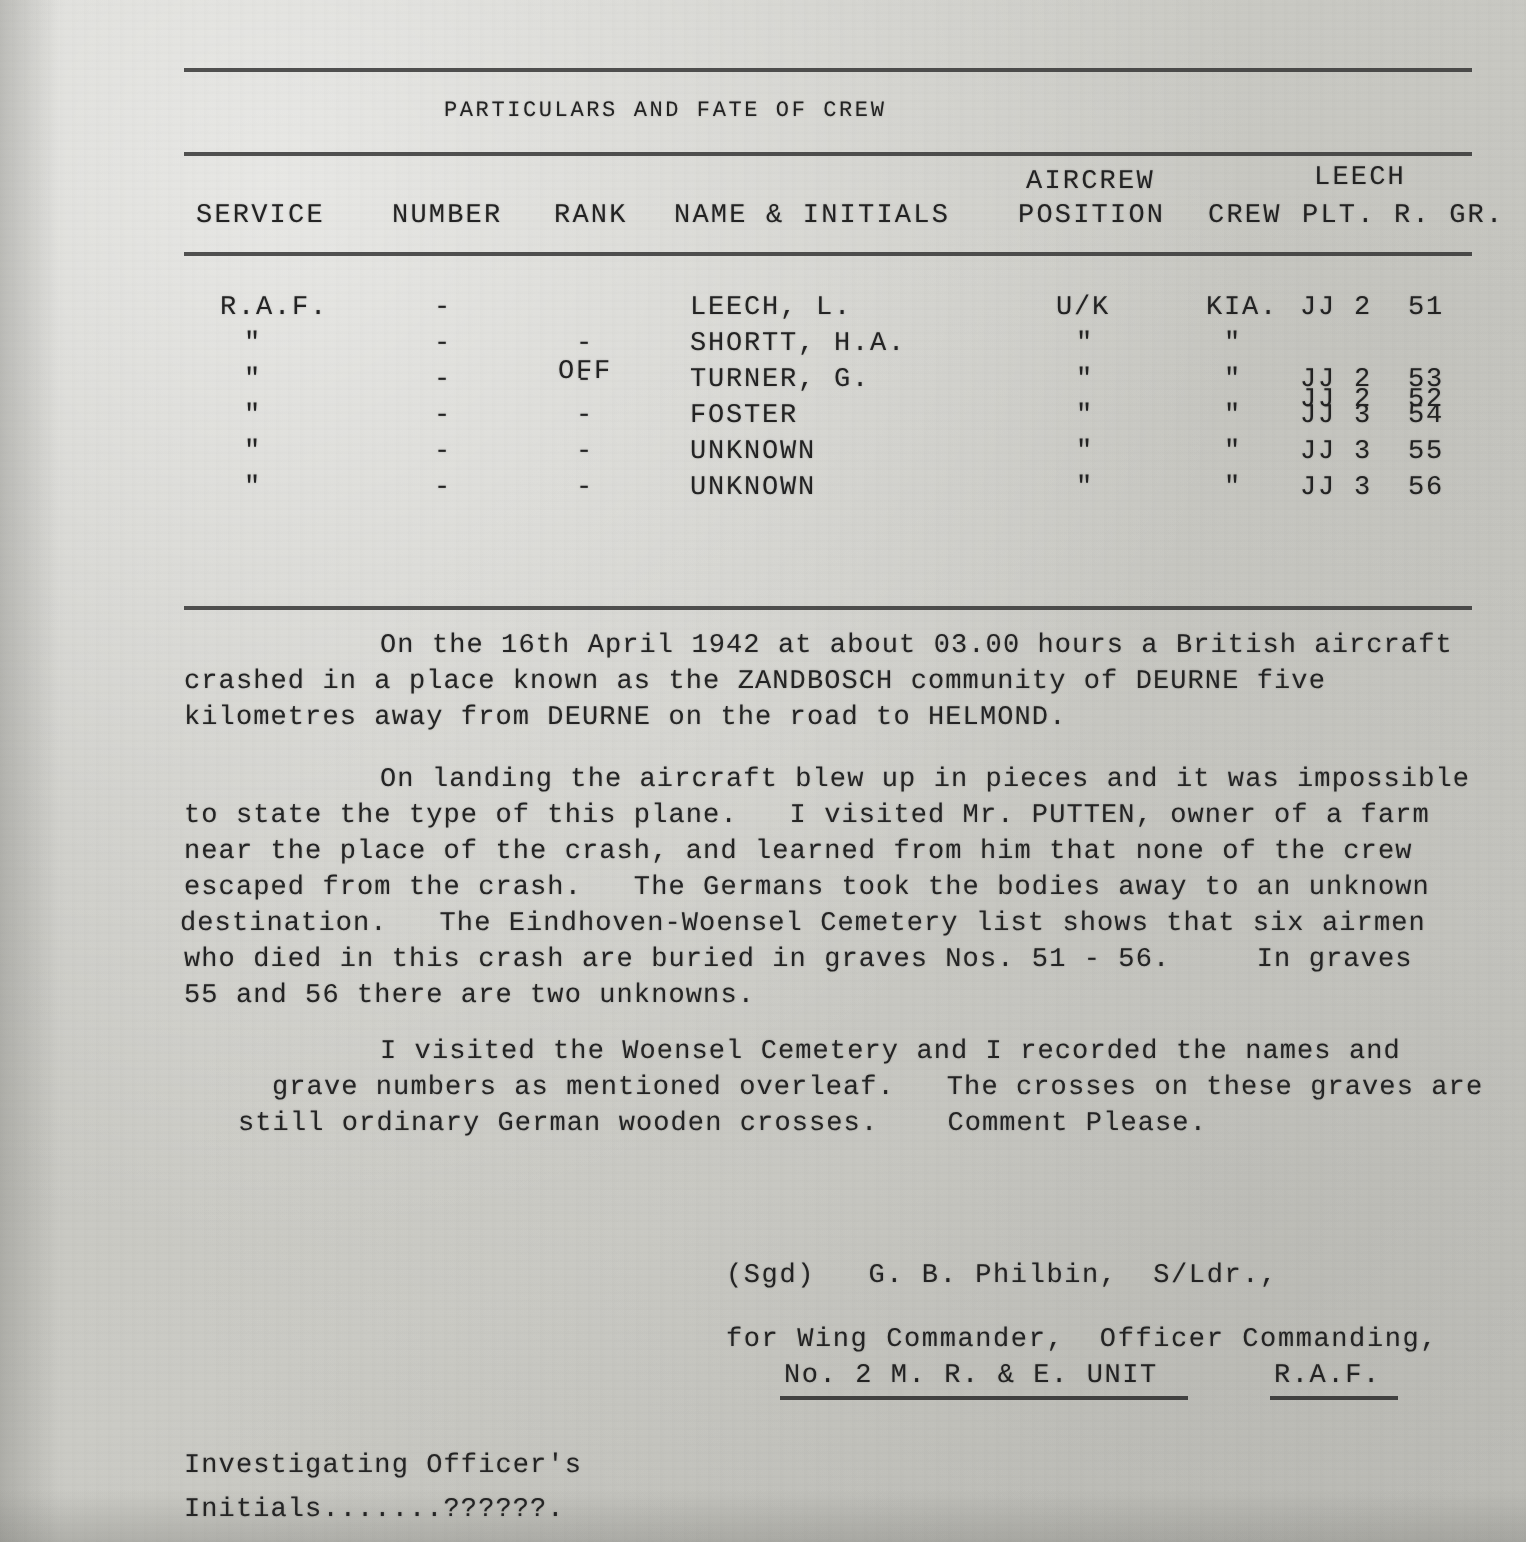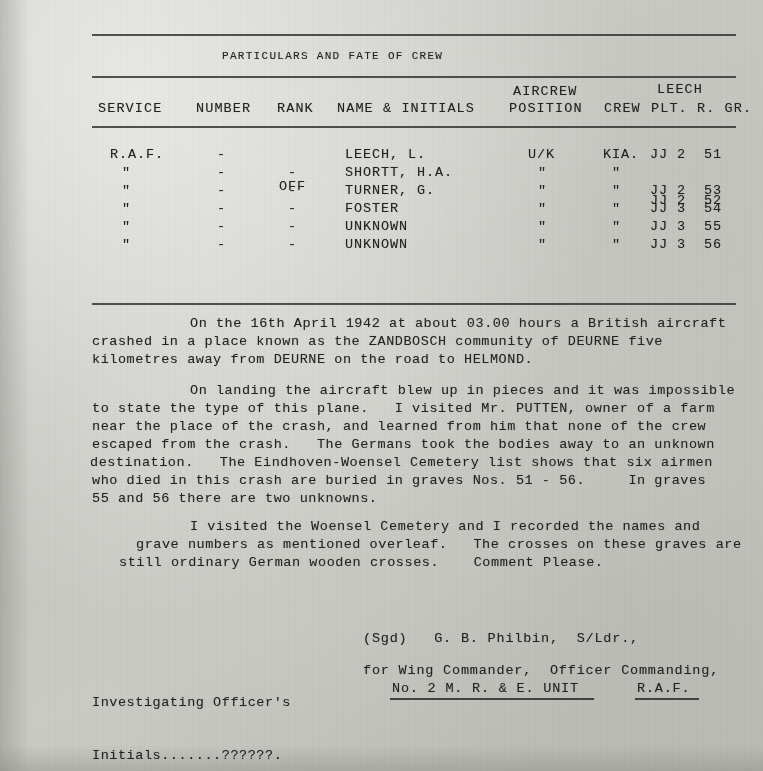--- a/index.html
+++ b/index.html
@@ -188,17 +188,17 @@
     <div class="txt body-line" style="left:108px; top:537px;margin-left:28px;">grave numbers as mentioned overleaf.   The crosses on these graves are</div>
     <div class="txt body-line" style="left:92px; top:555px;margin-left:27px;">still ordinary German wooden crosses.    Comment Please.</div>
 
     <div class="txt sig" style="left:363px; top:631px;">(Sgd)   G. B. Philbin,  S/Ldr.,</div>
     <div class="txt sig" style="left:363px; top:663px;">for Wing Commander,  Officer Commanding,</div>
     <div class="txt sig" style="left:392px; top:681px;">No. 2 M. R. &amp; E. UNIT</div>
     <div class="underline" style="left:390px; top:698px; width:204px;"></div>
     <div class="txt sig" style="left:637px; top:681px;">R.A.F.</div>
     <div class="underline" style="left:635px; top:698px; width:64px;"></div>
 
-    <div class="txt body-line" style="left:92px; top:695px;">Investigating Officer's</div>
+    <div class="txt body-line" style="left:92px; top:726px;">Investigating Officer's</div>
     <div class="txt body-line" style="left:92px; top:748px;">Initials.......??????.</div>
 
   </div>
 </div>
 
 </body></html>

